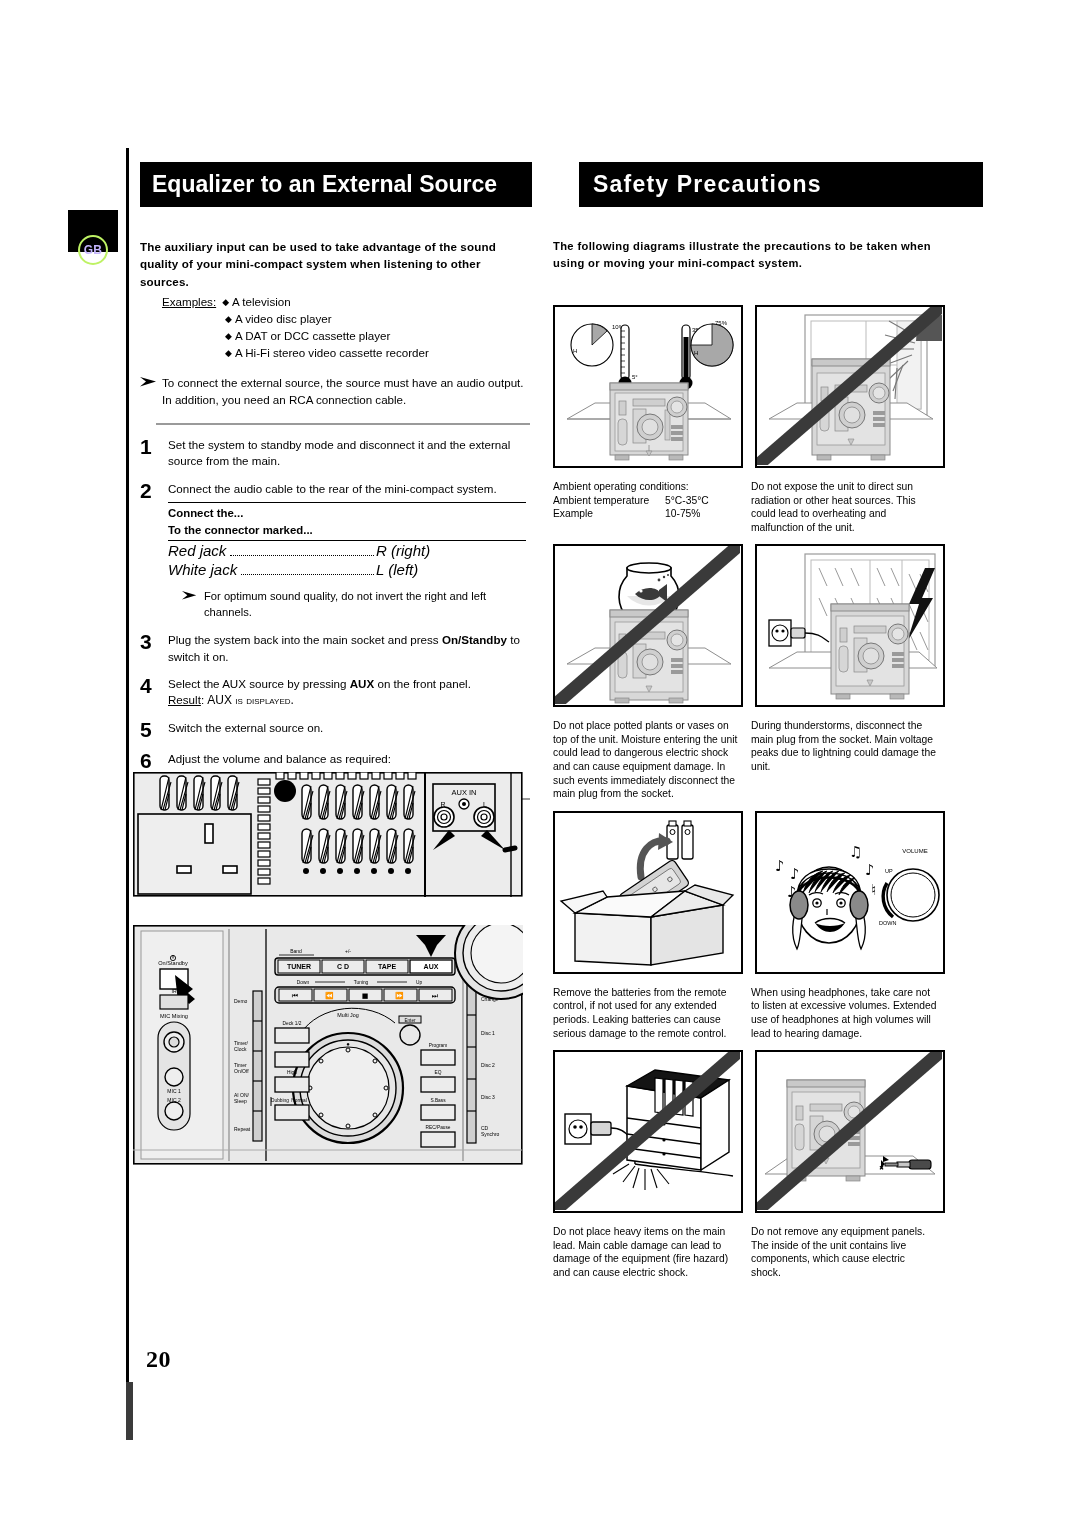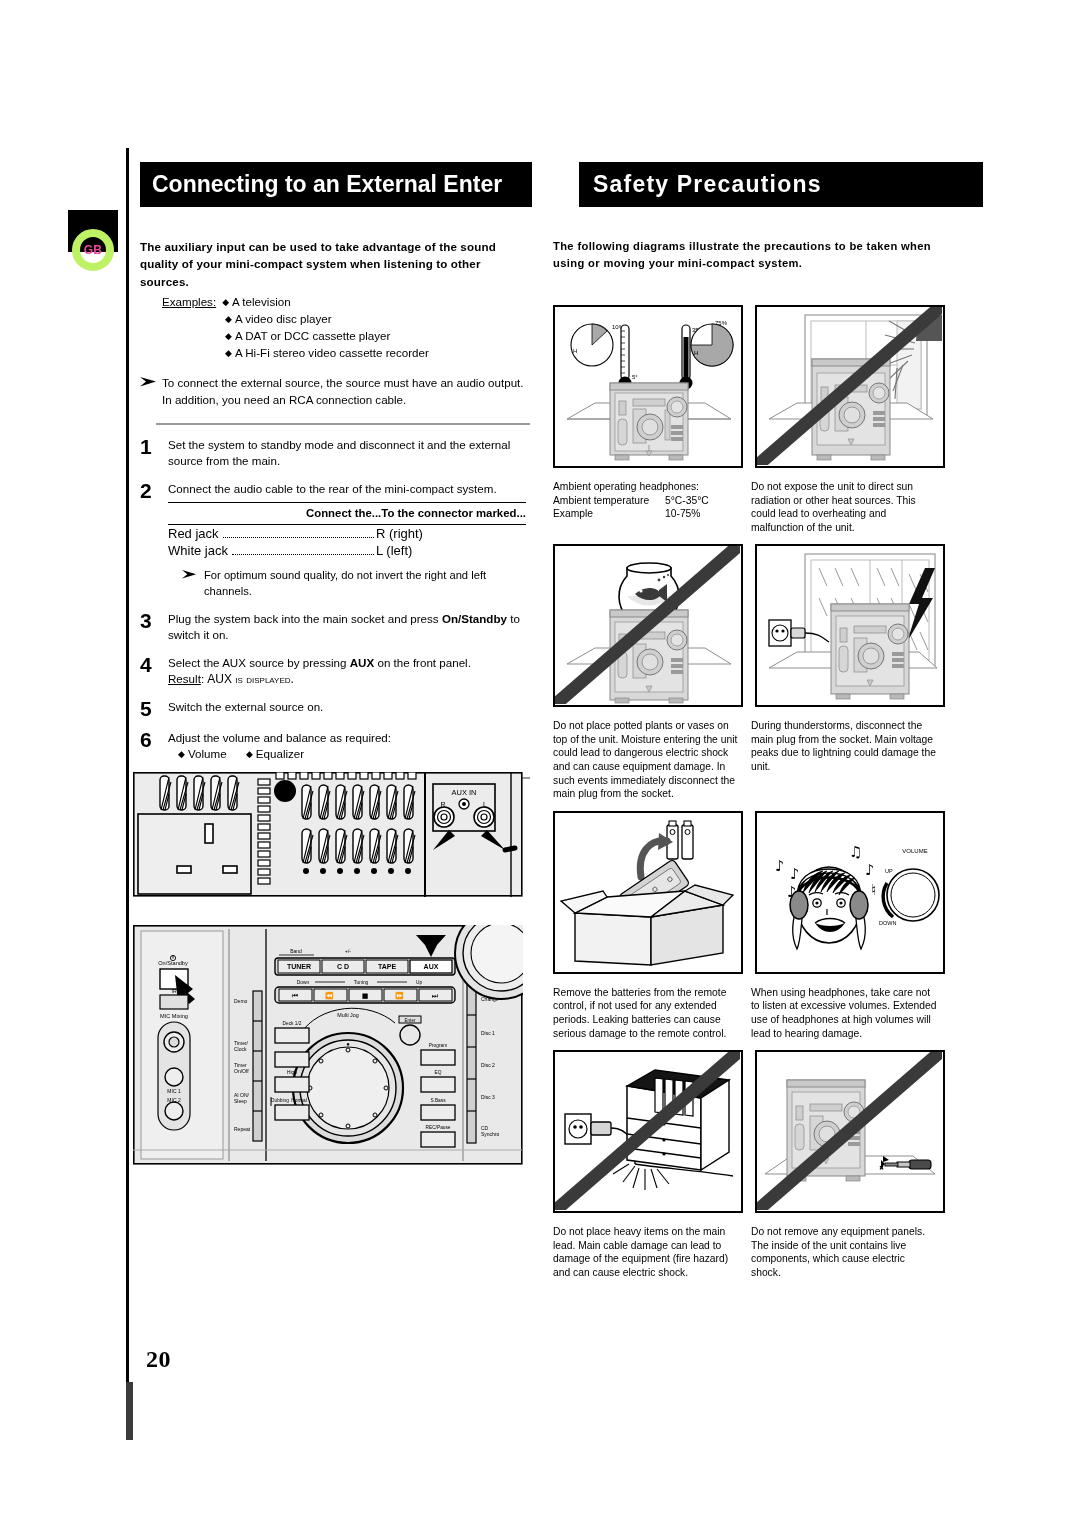--- a/index.html
+++ b/index.html
@@ -52,23 +52,23 @@
     top: 210px;
     width: 50px;
     height: 42px;
     background: #000;
     display: flex;
     align-items: center;
     justify-content: center;
   }
   .gb-circle {
     width: 26px; height: 26px;
-    border: 8px solid #bef264;
+    border: 2px solid #bef264;
     border-radius: 50%;
-    color: #ec4899;
+    color: #c4b5fd;
     font-size: 12px;
     font-weight: bold;
     display: flex;
     align-items: center;
     justify-content: center;
     letter-spacing: .3px;
     margin-top: 37px;
   }
   
   .hdr {
@@ -145,32 +145,34 @@
   }
   .step-body { flex: 1 1 auto; }
   .u { text-decoration: underline; }
   .b { font-weight: bold; }
   .sc { font-variant: small-caps; font-size: 12px; }
 
   
   .ctable { margin-top: 5px; margin-right: 4px; }
   .ctable-head {
     display: flex;
-    justify-content: flex-end;
+    justify-content: space-between;
     font-weight: bold;
     font-size: 11.4px;
     border-top: 1.5px solid #000;
     border-bottom: 1.5px solid #000;
     padding: 2px 0 2px 0;
+    flex-direction: column;
   }
   .ctable-row {
     display: flex;
     align-items: baseline;
-    font-size: 13px;
+    font-size: 15px;
     line-height: 1.32;
+    font-style: italic;
   }
   .leader {
     flex: 1 1 auto;
     border-bottom: 1.4px dotted #000;
     margin: 0 2px 3px 4px;
     min-width: 20px;
   }
   .ctable-rhs { width: 150px; }
   .sub-note {
     display: flex;
@@ -230,21 +232,21 @@
 
   <div class="spine"></div>
   <div class="page-num-bar"></div>
   <div class="page-num">20</div>
 
   <div class="gb-badge">
     <div class="gb-circle">GB</div>
   </div>
 
   <div class="hdr" id="hdr-left">
-    <span>Connecting to an External Enter</span>
+    <span>Equalizer to an External Source</span>
   </div>
   <div class="hdr" id="hdr-right">
     <span>Safety Precautions</span>
   </div>
 
   <div class="col-left">
 
     <div class="intro">The auxiliary input can be used to take advantage of the sound quality of your mini-compact system when listening to other sources.</div>
 
     <div class="examples-block">
@@ -728,21 +730,21 @@
             <rect x="114" y="148" width="14" height="5" fill="#b9b9b9" stroke="#888" stroke-width=".7"></rect>
           </g>
           <line x1="-6" y1="164" x2="190" y2="-6" stroke="#3a3a3a" stroke-width="13"></line>
         </svg>
       </div>
     </div>
 
     <div class="srow-caption">
       <div class="scap">
         <div class="amb-table">
-          <div>Ambient operating headphones:</div>
+          <div>Ambient operating conditions:</div>
           <div class="amb-row">
             <div class="amb-k">Ambient temperature</div>
             <div class="amb-v">5°C-35°C</div>
           </div>
           <div class="amb-row">
             <div class="amb-k">Example</div>
             <div class="amb-v">10-75%</div>
           </div>
         </div>
       </div>

